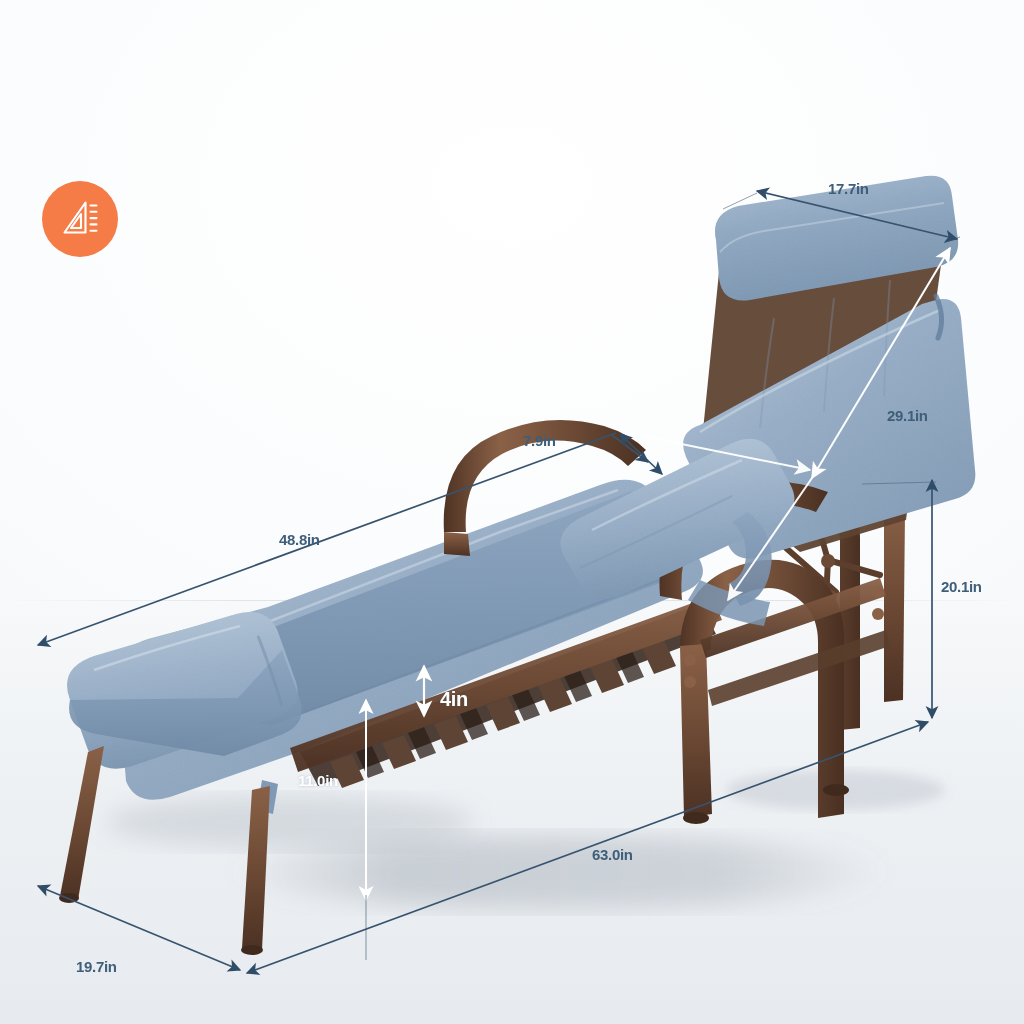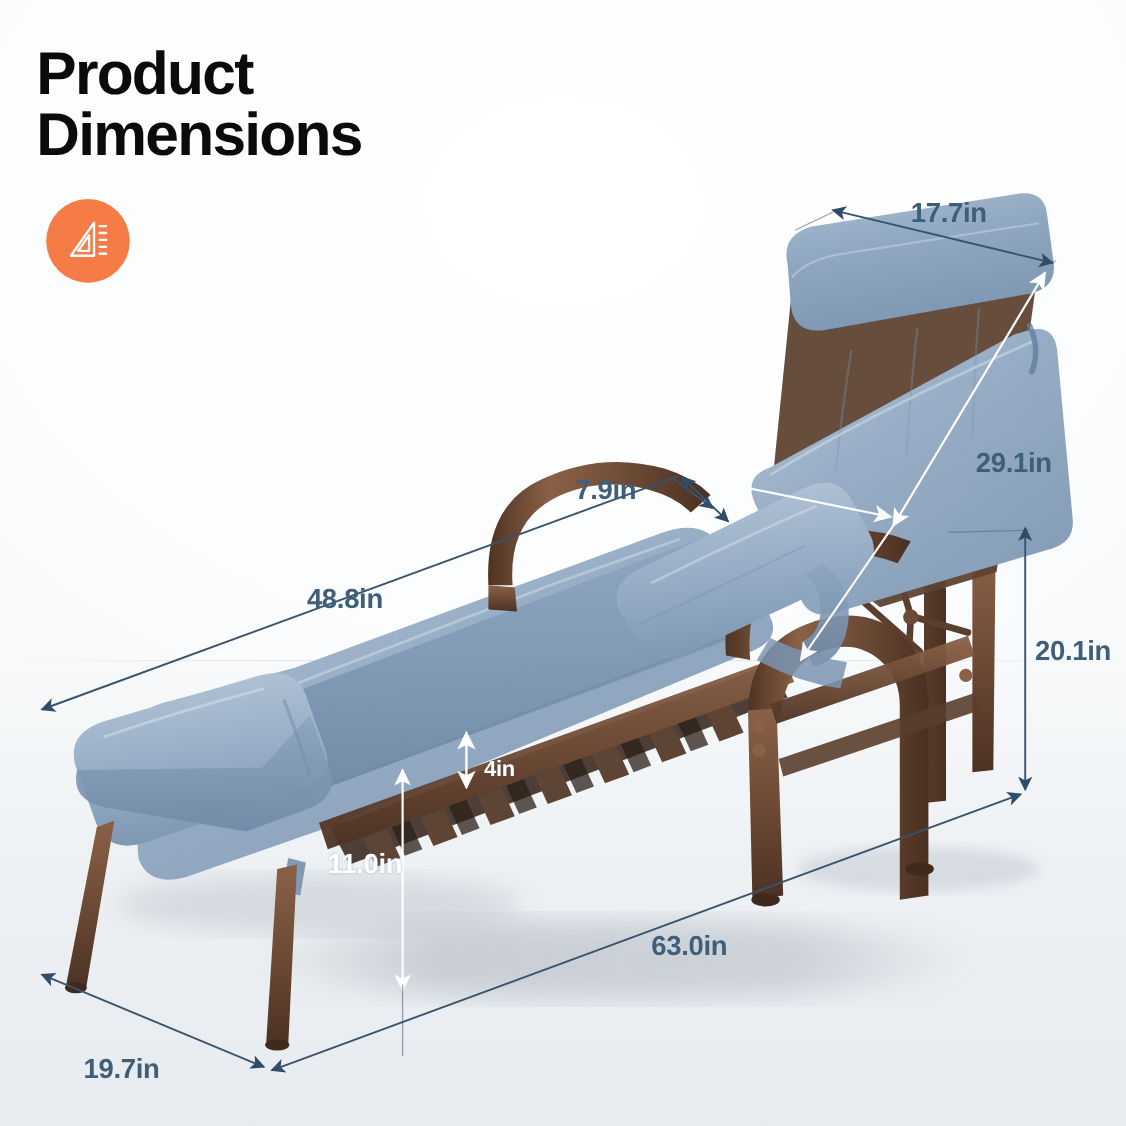--- a/index.html
+++ b/index.html
@@ -68,21 +68,21 @@
   .product {
     position: absolute;
     left: 0; top: 0;
     width: 1024px; height: 1024px;
     pointer-events: none;
   }
 
   
   .dim-label {
     position: absolute;
-    font-size: 25px;
+    font-size: 15px;
     font-weight: 600;
     color: #3e5e79;
     letter-spacing: -0.3px;
     white-space: nowrap;
   }
   .dim-label.light {
     color: #ffffff;
     text-shadow: 0 0 3px rgba(70,95,120,.35);
   }
   .dim-label.sm { font-size: 20px; margin-top: 10px; }
@@ -95,22 +95,20 @@
   }
 </style>
 </head>
 <body>
 
 <div id="stage">
 
   <div class="floor"></div>
   <div class="floor-seam"></div>
 
-  <div class="title">Product
-Dimensions</div>
 
   <div class="icon-badge">
     <svg width="44" height="44" viewBox="0 0 44 44">
 
       <path d="M27.5 5.5 L27.5 35.5 L6.5 35.5 Z" fill="none" stroke="#ffffff" stroke-width="2.1" stroke-linejoin="round" stroke-linecap="round"></path>
 
       <path d="M23 17 L23 31 L13 31 Z" fill="none" stroke="#ffffff" stroke-width="2.1" stroke-linejoin="round" stroke-linecap="round"></path>
 
       <g stroke="#ffffff" stroke-width="2.1" stroke-linecap="round">
         <line x1="32.5" y1="8.5" x2="38.5" y2="8.5"></line>

